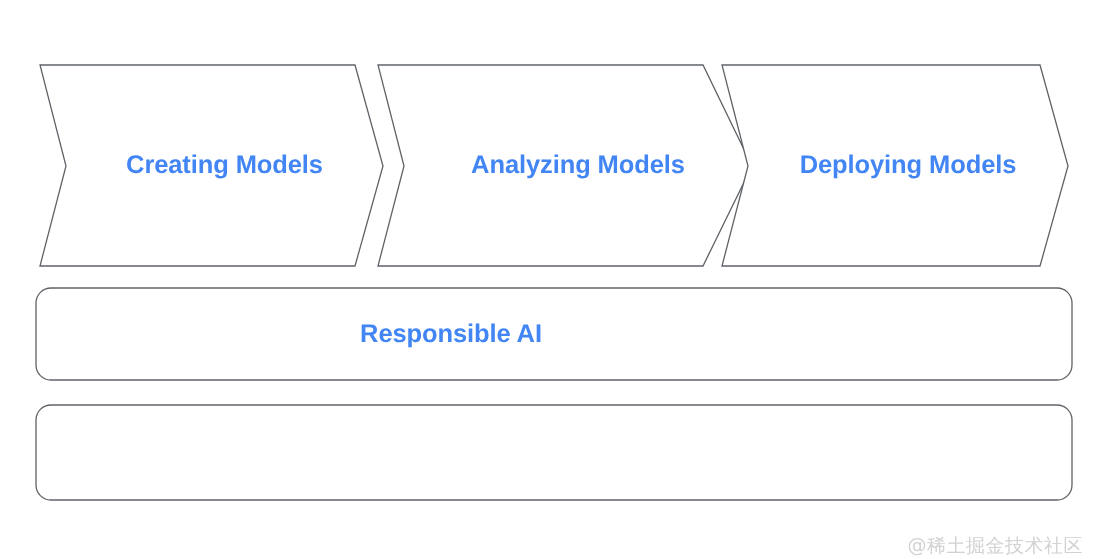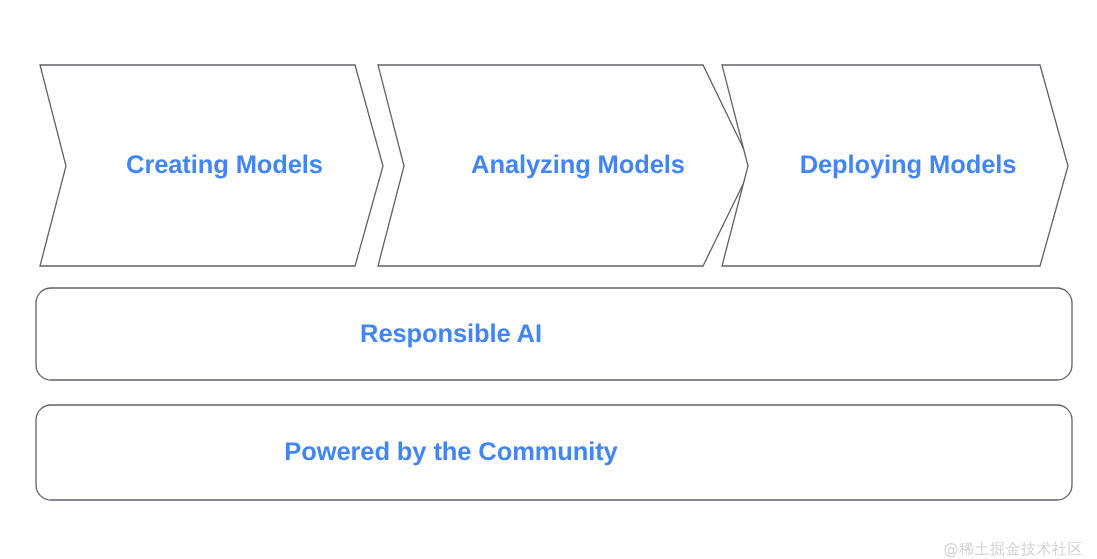--- a/index.html
+++ b/index.html
@@ -76,21 +76,21 @@
   }
 
   #band-label-0 { top: 280px; height: 92px; }
   #band-label-1 { top: 397px; height: 95px; }
 
   #watermark {
     position: absolute;
     right: 14px;
     bottom: 8px;
     color: #d2d2d2;
-    font-size: 15px;
+    font-size: 19px;
     font-family: "DejaVu Sans", sans-serif;
     letter-spacing: 0.5px;
     white-space: nowrap;
     user-select: none;
   }
 </style>
 </head>
 <body>
 
 <div id="diagram-canvas">
@@ -109,17 +109,16 @@
   </svg>
 
   <div class="label chevron-label" id="chevron-label-0">Creating Models</div>
 
   <div class="label chevron-label" id="chevron-label-2">Deploying Models</div>
 
   <div class="label chevron-label" id="chevron-label-1">Analyzing Models</div>
 
   <div class="label band-label" id="band-label-0">Responsible AI</div>
 
-  <div class="label band-label" id="band-label-1">Powered by the Community</div>
 
   <div id="watermark">@稀土掘金技术社区</div>
 
 </div>
 
 </body></html>

